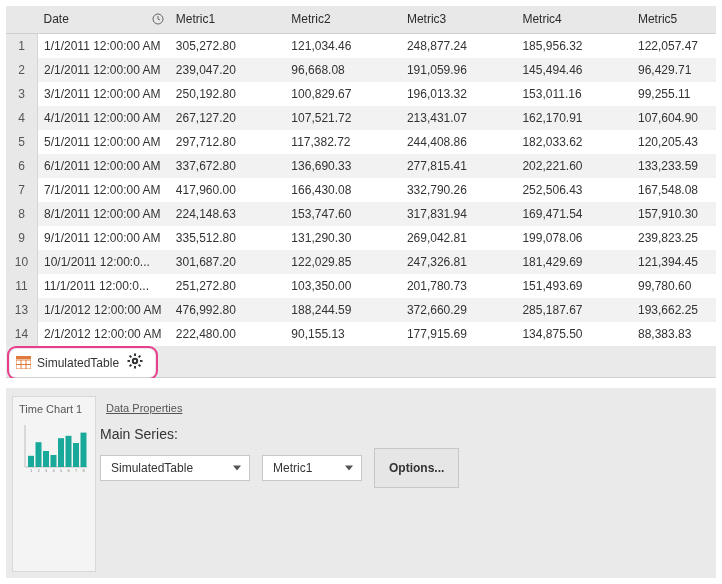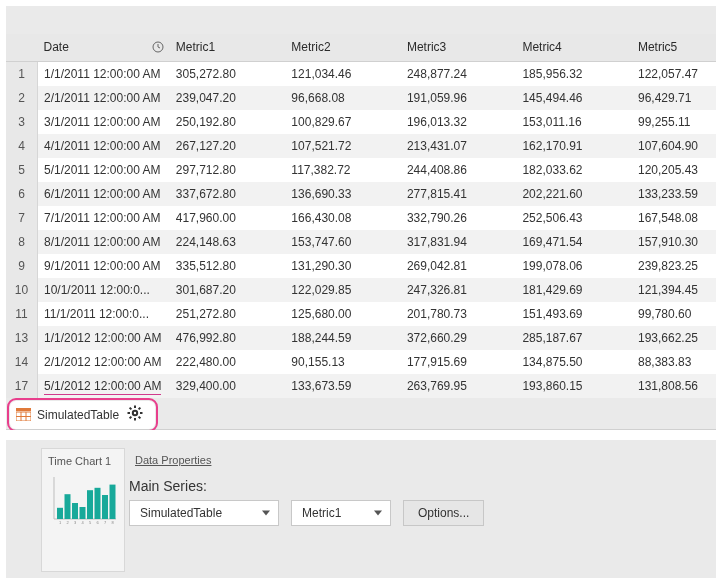--- a/index.html
+++ b/index.html
@@ -18,21 +18,20 @@
     position: absolute;
     top: 6px; left: 6px; right: 6px; bottom: 6px;
     background: #eaeaea;
     display: flex;
     flex-direction: column;
   }
   
   .table-wrap {
     background: #737373;
     flex: 0 0 auto;
-    margin-top: 28px;
   }
   table.grid {
     border-collapse: collapse;
     width: 100%;
     table-layout: fixed;
   }
   table.grid th, table.grid td {
     text-align: left;
     padding: 5px 6px 5px 6px;
     font-weight: 400;
@@ -102,21 +101,20 @@
   .tabstrip-spacer { flex: 1; }
   .tab-blank { height: 10px; background: #fff; }
 
   
   .bottom-panel {
     flex: 1;
     background: #eaeaea;
     padding: 8px 6px 6px 6px;
     display: flex;
     gap: 4px;
-    margin-left: 29px;
   }
   .chart-tab {
     width: 84px;
     background: #f4f4f4;
     border: 1px solid #d8d8d8;
     padding: 6px 6px 8px 6px;
     text-align: left;
   }
   .chart-tab .label { font-size: 11px; color: #555; margin-bottom: 6px; }
   .mini-chart { width: 70px; height: 54px; }
@@ -147,24 +145,24 @@
   .combo .caret {
     position: absolute; right: 8px; top: 50%; transform: translateY(-50%);
     width: 0; height: 0;
     border-left: 4px solid transparent;
     border-right: 4px solid transparent;
     border-top: 5px solid #555;
   }
   .btn {
     background: #e6e6e6;
     border: 1px solid #c7c7c7;
-    height: 26px;
+    height: 40px;
     padding: 0 14px;
     font-size: 12px;
-    font-weight: 400;
+    font-weight: 700;
     color: #333;
     display: inline-flex; align-items: center;
     cursor: pointer;
     text-align: center;
   }
 </style>
 </head>
 <body>
 
 <div class="frame">
@@ -286,21 +284,21 @@
             <td>301,687.20</td>
             <td>122,029.85</td>
             <td>247,326.81</td>
             <td>181,429.69</td>
             <td>121,394.45</td>
           </tr>
           <tr>
             <td class="rownum">11</td>
             <td class=""><span>11/1/2011 12:00:0...</span></td>
             <td>251,272.80</td>
-            <td>125,680.00</td>
+            <td>103,350.00</td>
             <td>201,780.73</td>
             <td>151,493.69</td>
             <td>99,780.60</td>
           </tr>
           <tr>
             <td class="rownum">13</td>
             <td class=""><span>1/1/2012 12:00:00 AM</span></td>
             <td>476,992.80</td>
             <td>188,244.59</td>
             <td>372,660.29</td>
@@ -308,29 +306,20 @@
             <td>193,662.25</td>
           </tr>
           <tr>
             <td class="rownum">14</td>
             <td class=""><span>2/1/2012 12:00:00 AM</span></td>
             <td>222,480.00</td>
             <td>90,155.13</td>
             <td>177,915.69</td>
             <td>134,875.50</td>
             <td>88,383.83</td>
-          </tr>
-          <tr>
-            <td class="rownum">17</td>
-            <td class="last-date"><span>5/1/2012 12:00:00 AM</span></td>
-            <td>329,400.00</td>
-            <td>133,673.59</td>
-            <td>263,769.95</td>
-            <td>193,860.15</td>
-            <td>131,808.56</td>
           </tr>
         </tbody>
     </table>
   </div>
 
   <div class="tabstrip">
     <div class="tab highlight">
       <span class="tab-icon-table">
         <svg viewBox="0 0 15 13">
             <rect x="0" y="0" width="15" height="3" fill="#e07a3a"></rect>

